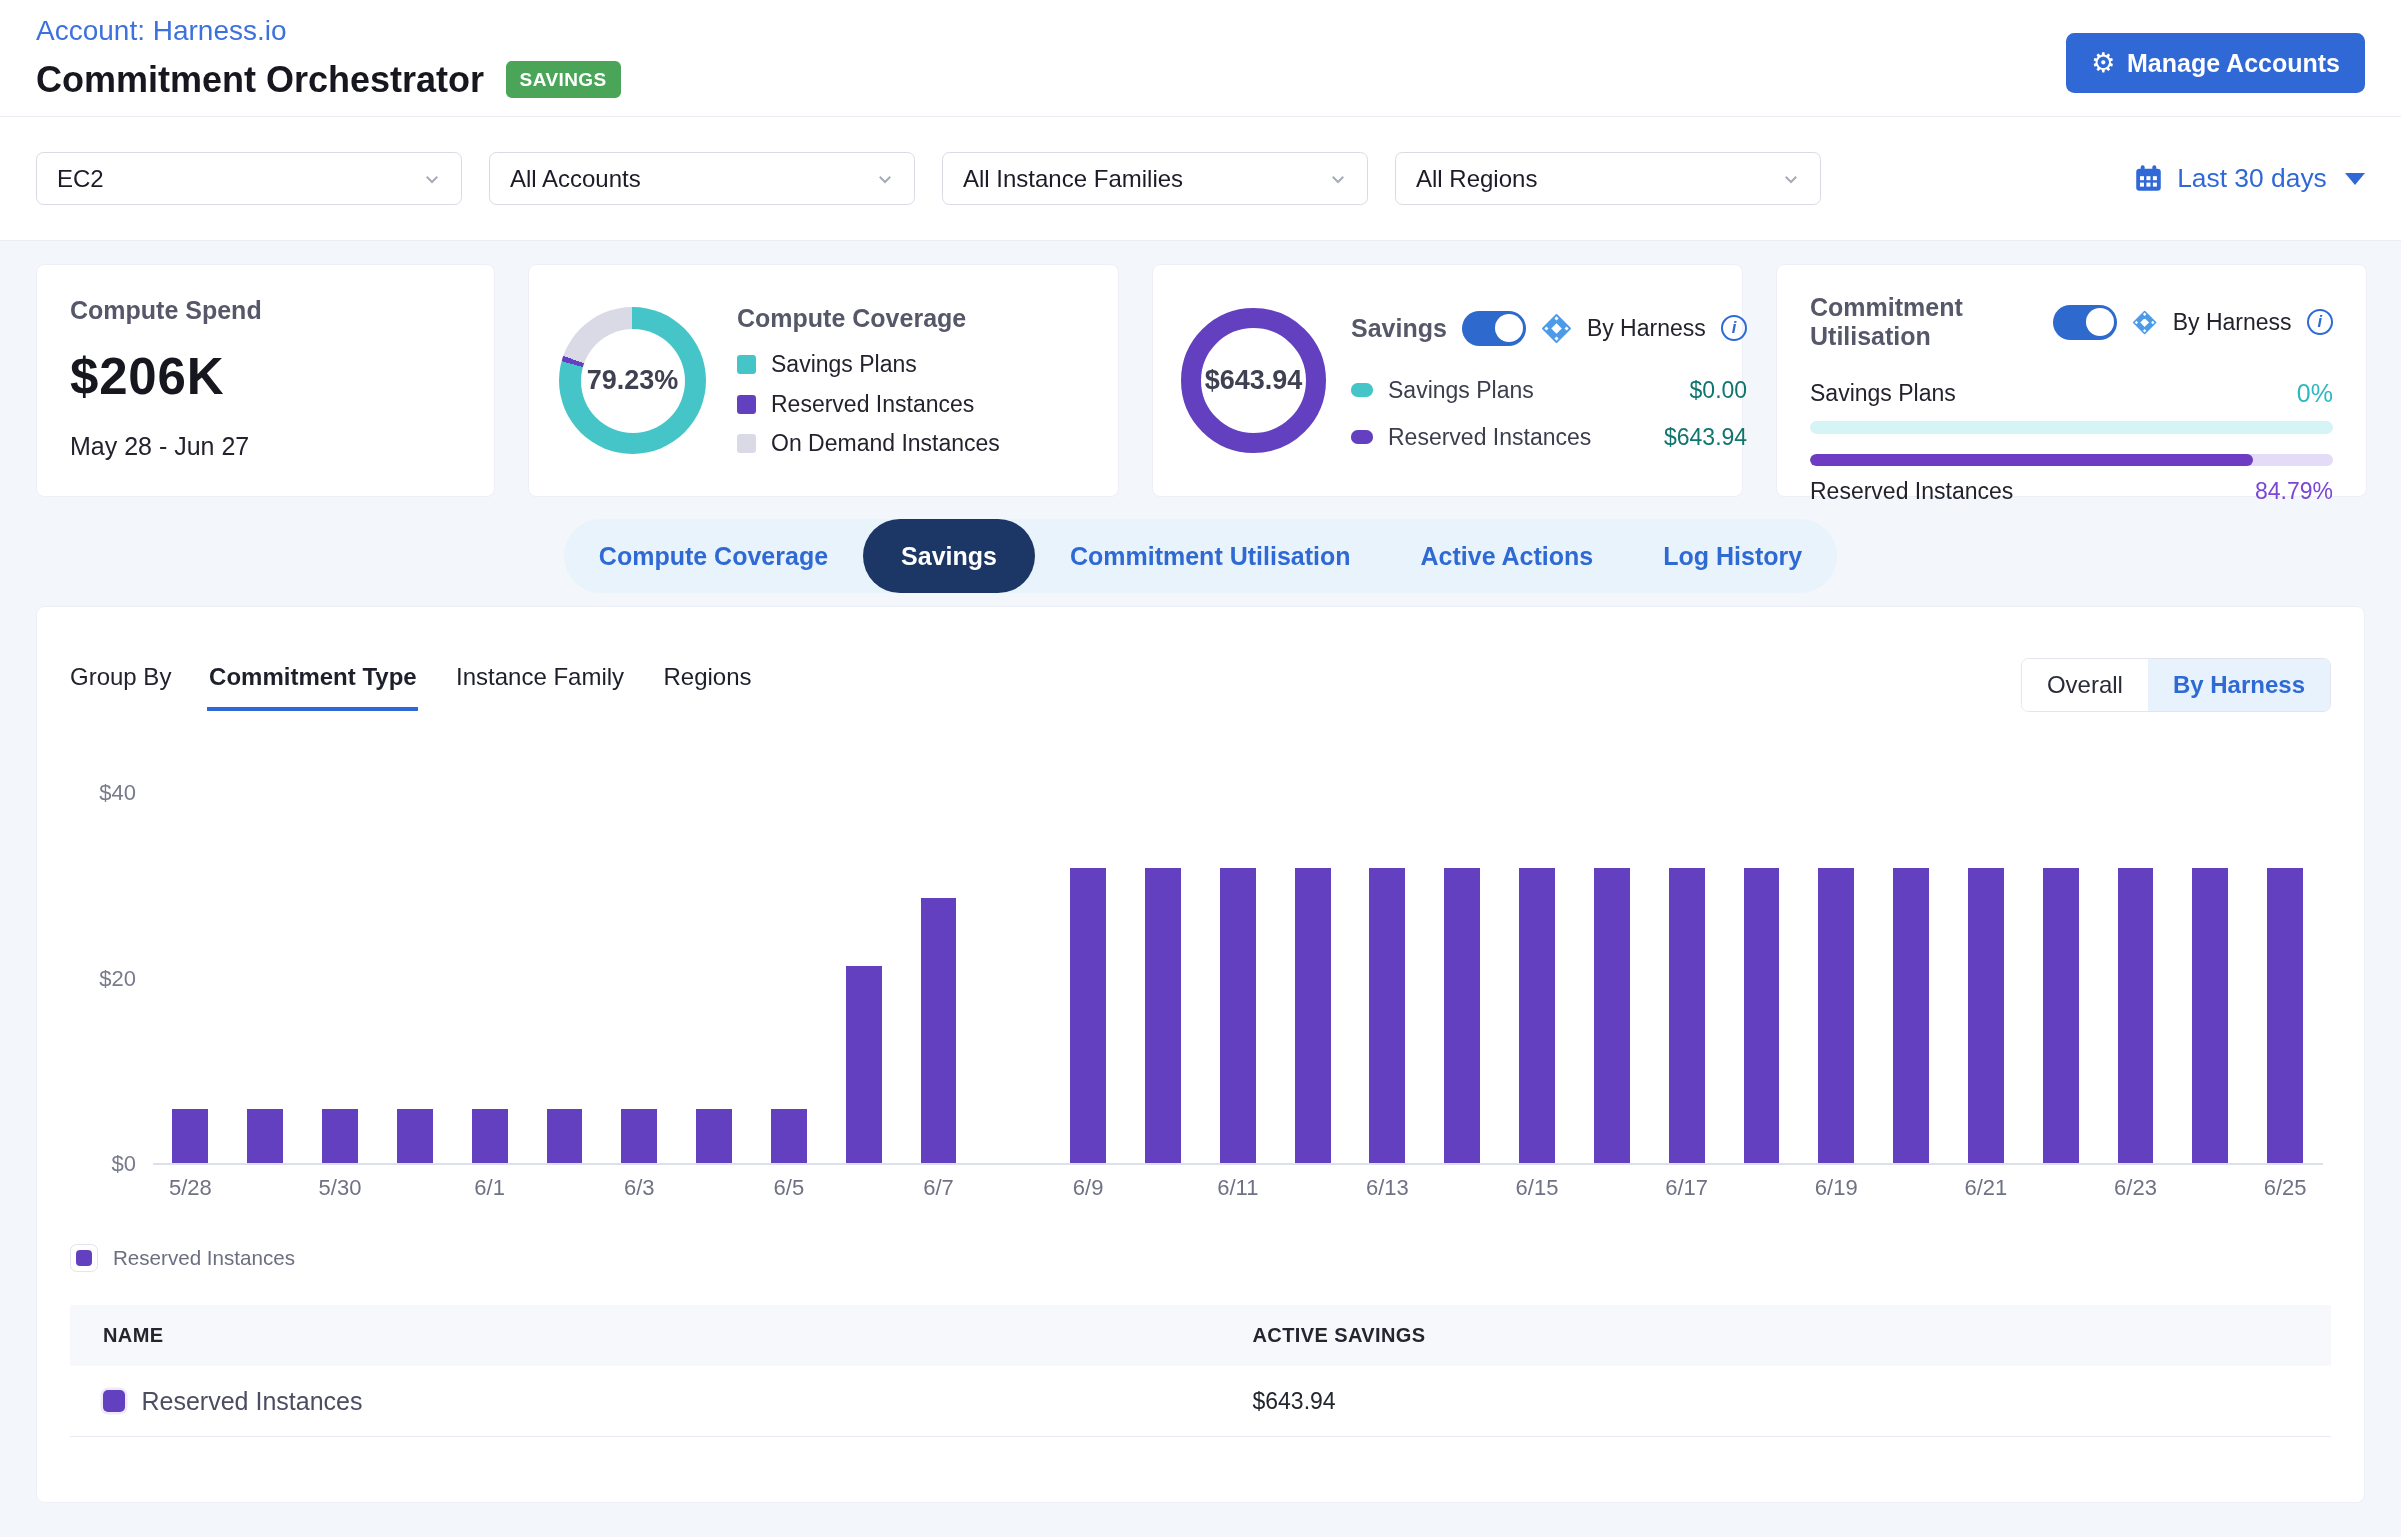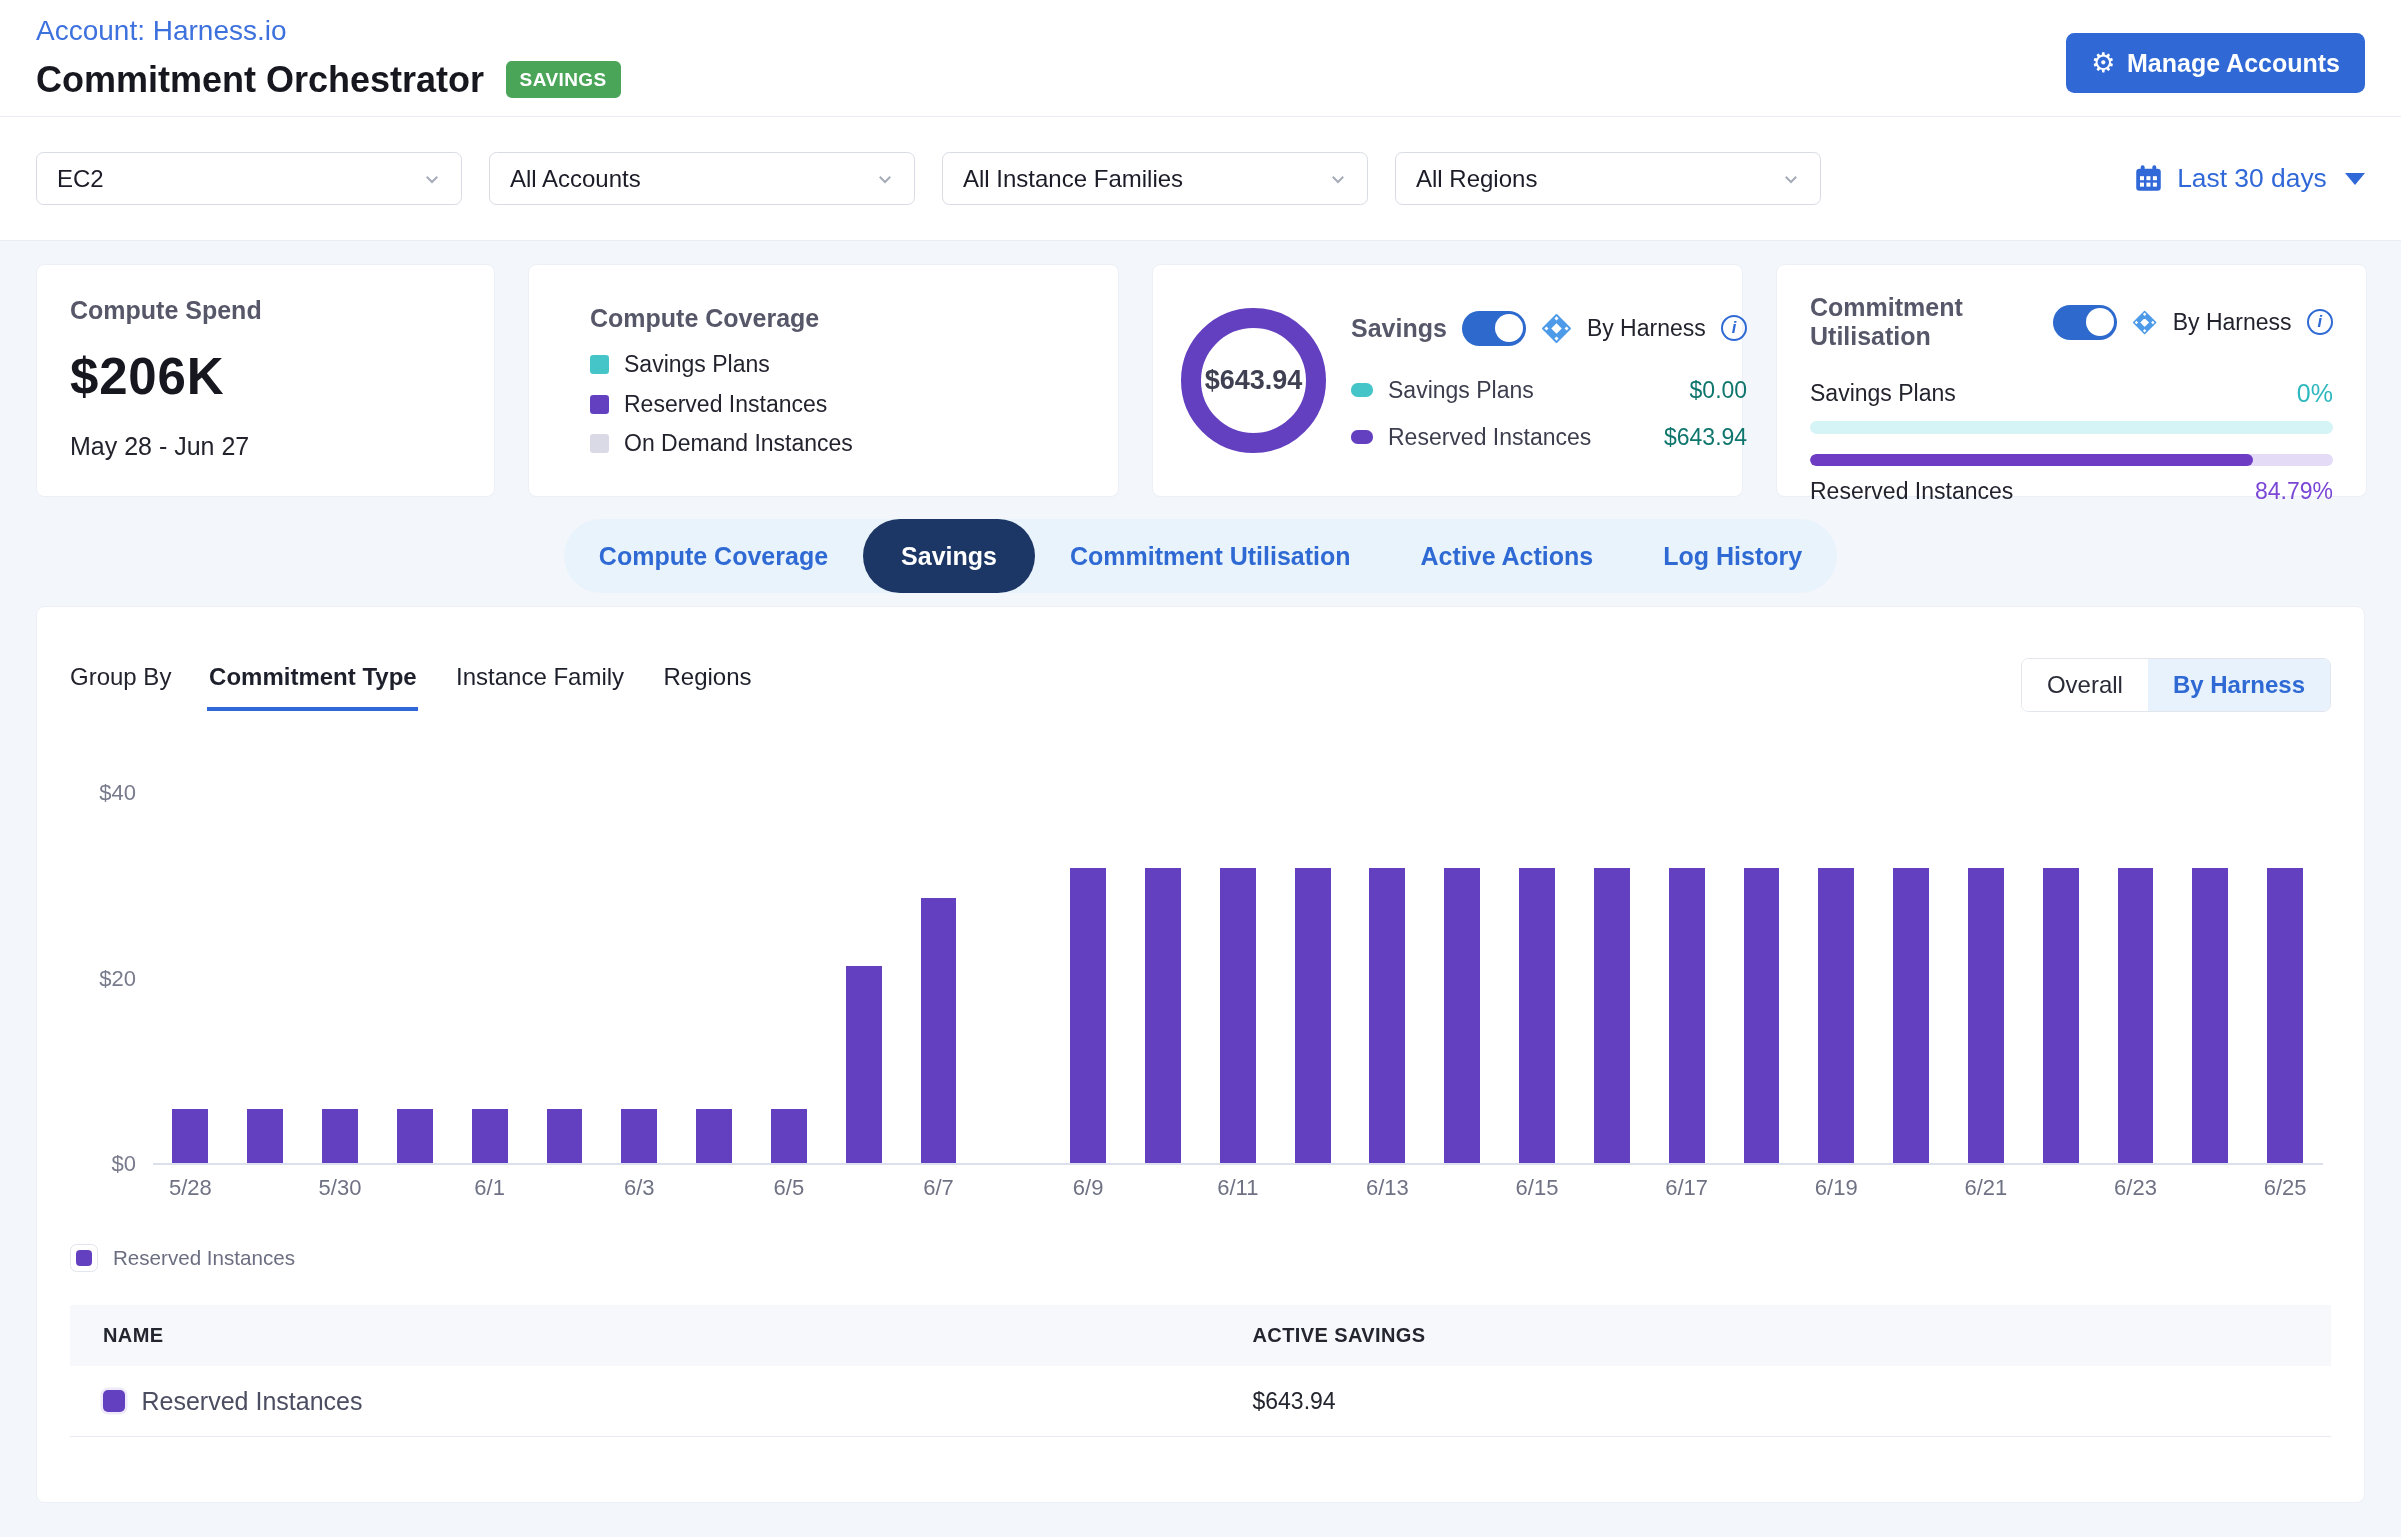--- a/index.html
+++ b/index.html
@@ -167,20 +167,23 @@
 
 <div class="cards">
 
   <div class="card card-spend">
     <div class="card-title">Compute Spend</div>
     <div class="spend-value">$206K</div>
     <div class="spend-period">May 28 - Jun 27</div>
   </div>
 
   <div class="card card-coverage">
+    <div class="donut donut-cov" style="background: conic-gradient(rgb(69, 197, 200) 0%, rgb(69, 197, 200) 79.23%, rgb(99, 64, 192) 79.23%, rgb(99, 64, 192) 80.43%, rgb(217, 218, 230) 80.43%, rgb(217, 218, 230) 100%);">
+      <div class="donut-hole">79.23%</div>
+    </div>
     <div class="cov-right">
       <div class="card-title">Compute Coverage</div>
       <div class="cov-legend">
         <div class="cov-legend-item">
           <span class="legend-sq" style="background:#45c5c8"></span>
           <span>Savings Plans</span>
         </div>
         <div class="cov-legend-item">
           <span class="legend-sq" style="background:#6340c0"></span>
           <span>Reserved Instances</span>

